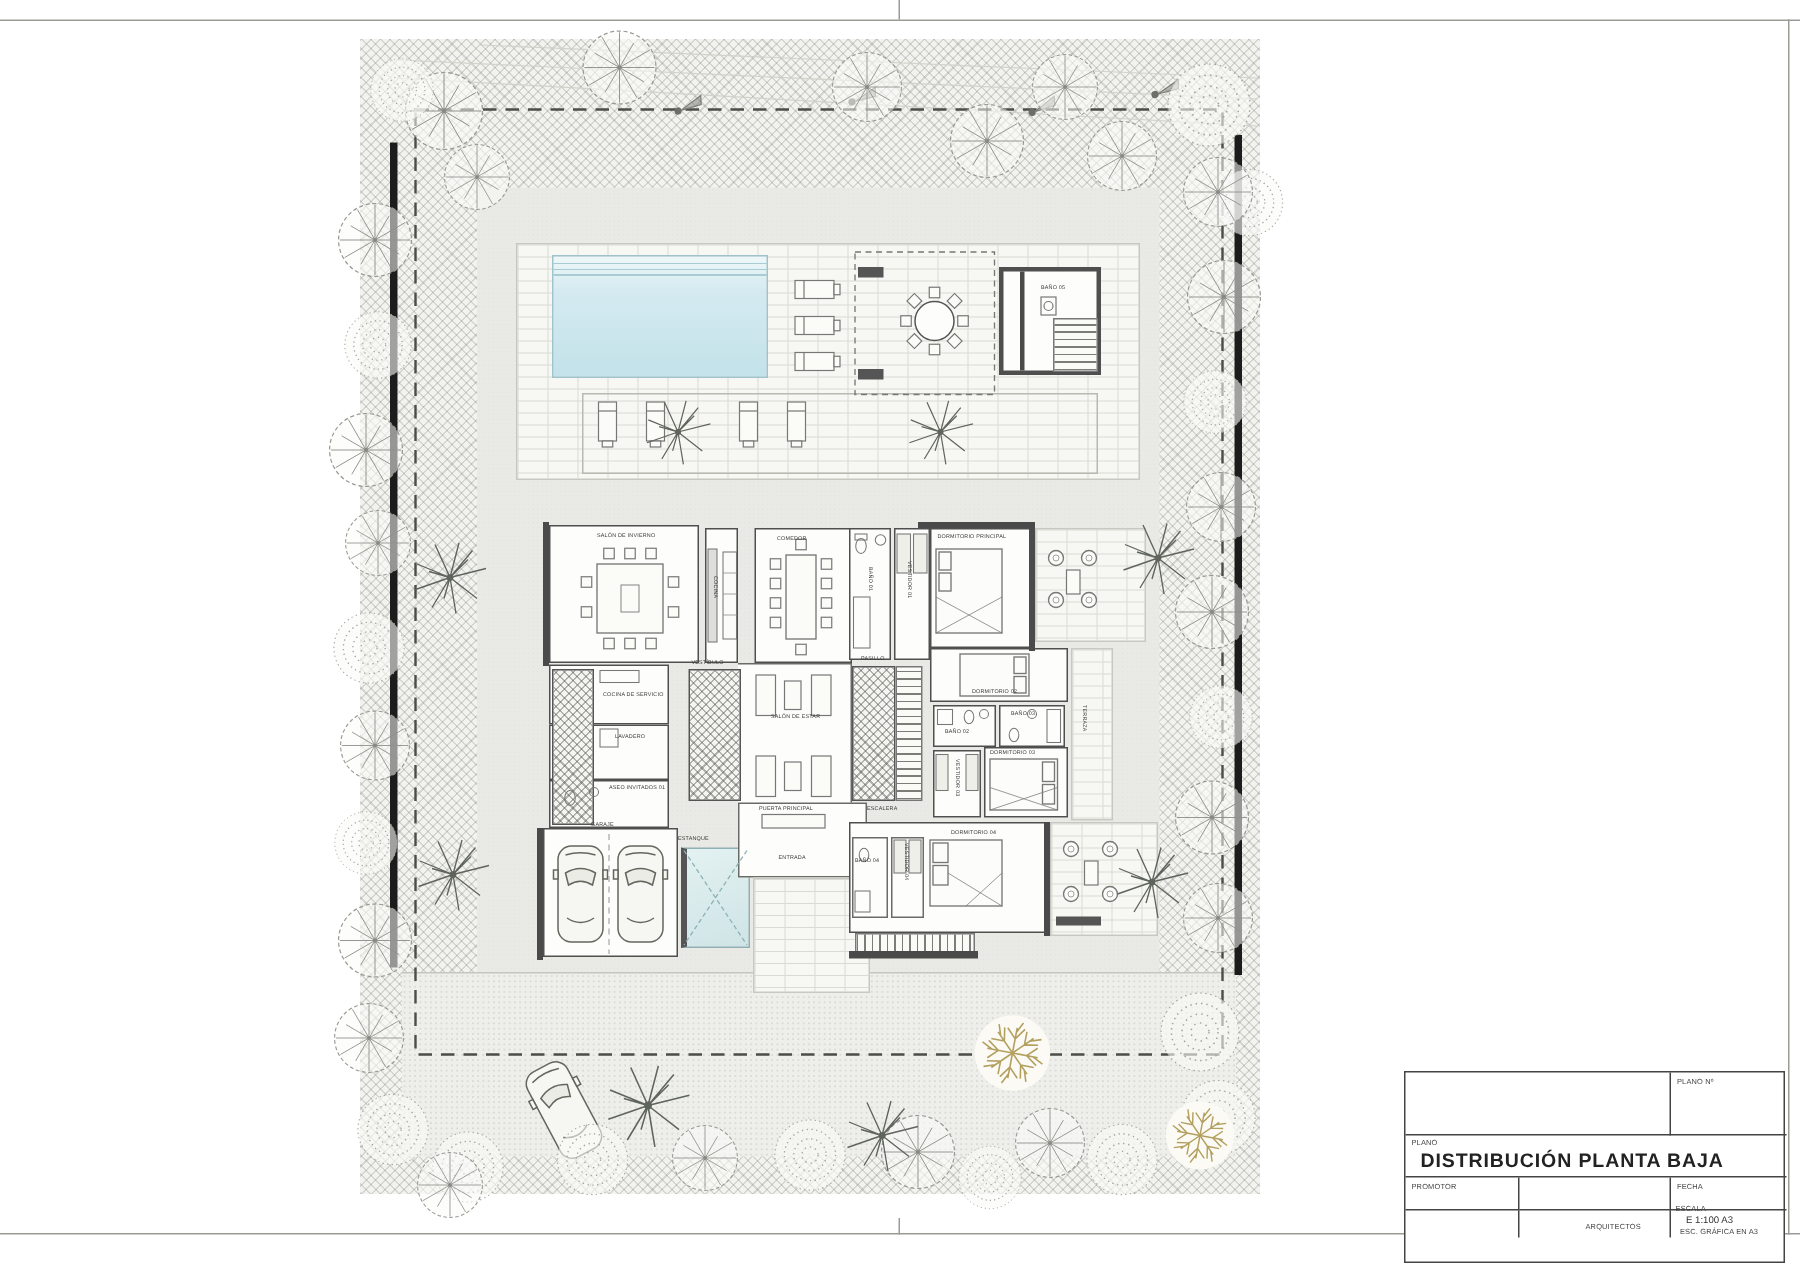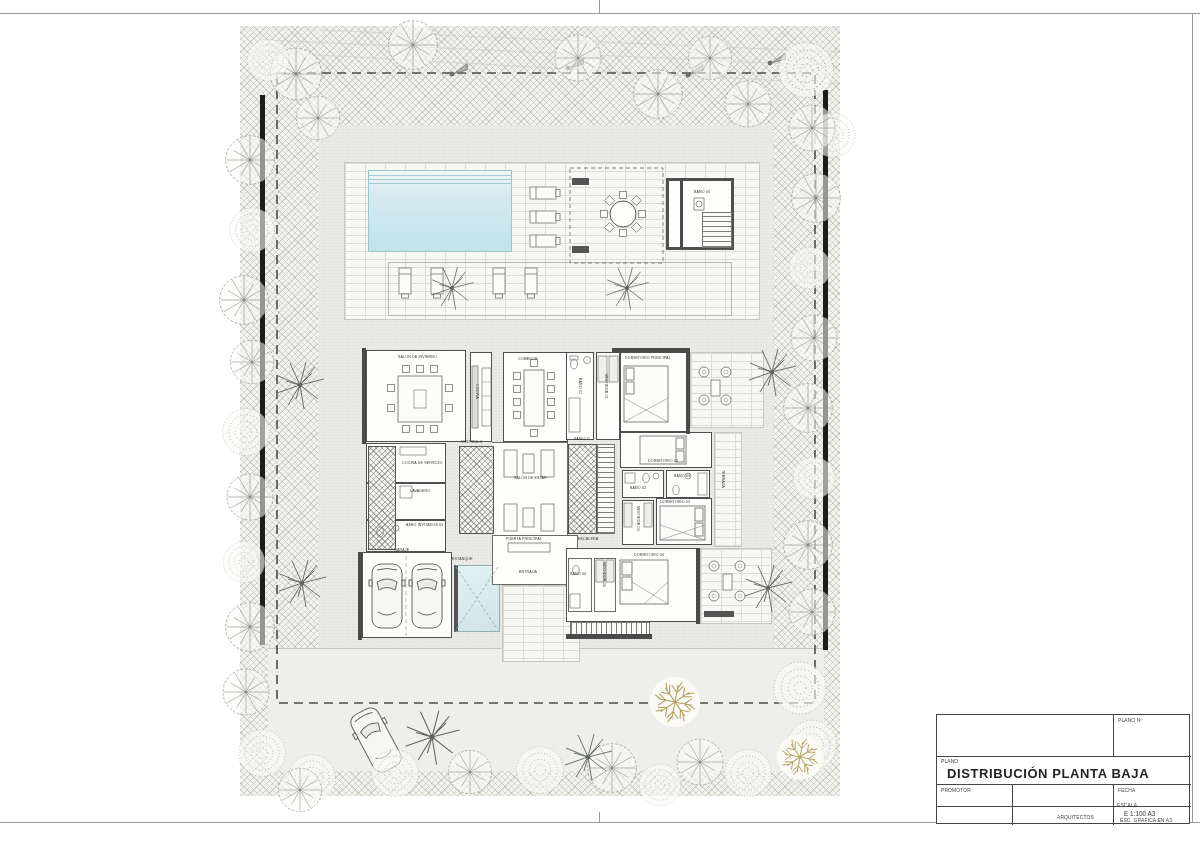--- a/index.html
+++ b/index.html
@@ -436,21 +436,21 @@
   <div class="lbl" style="left:630px;top:486px;">BAÑO 02</div>
   <div class="lbl" style="left:674px;top:474px;">BAÑO 03</div>
   <div class="lbl" style="left:660px;top:500px;">DORMITORIO 03</div>
   <div class="lbl vert" style="left:640px;top:506px;">VESTIDOR 03</div>
   <div class="lbl" style="left:634px;top:553px;">DORMITORIO 04</div>
   <div class="lbl" style="left:570px;top:572px;">BAÑO 04</div>
   <div class="lbl vert" style="left:606px;top:562px;">VESTIDOR 04</div>
   <div class="lbl vert" style="left:725px;top:470px;">TERRAZA</div>
   <div class="lbl" style="left:694px;top:190px;">BAÑO 05</div>
 
-  <div class="tb" style="left:936px;top:714px;width:254px;height:110px;">
+  <div class="tb" style="left:936px;top:714px;width:254px;height:128px;">
     <div class="tb-cell" style="left:0;top:0;width:177px;height:42px;border-right-width:1px;border-bottom-width:1px;"></div>
     <div class="tb-cell" style="left:177px;top:0;width:77px;height:42px;border-bottom-width:1px;">
       <span class="tb-tiny" style="left:4px;top:3px;">PLANO Nº</span>
     </div>
     <div class="tb-cell" style="left:0;top:42px;width:254px;height:28px;border-bottom-width:1px;">
       <span class="tb-tiny" style="left:4px;top:2px;">PLANO</span>
       <span class="tb-title" style="left:10px;top:9px;">DISTRIBUCIÓN PLANTA BAJA</span>
     </div>
     <div class="tb-cell" style="left:0;top:70px;width:76px;height:22px;border-right-width:1px;border-bottom-width:1px;">
       <span class="tb-tiny" style="left:4px;top:3px;">PROMOTOR</span>

